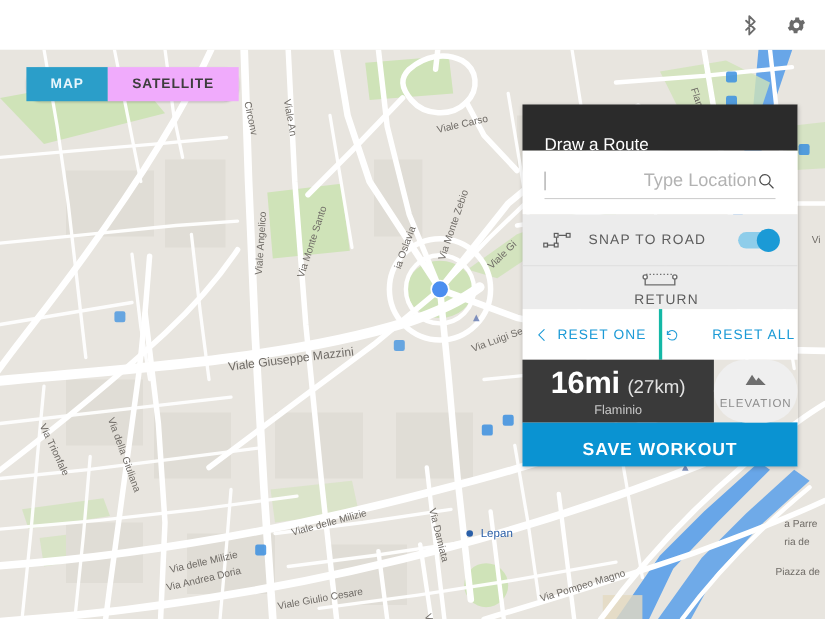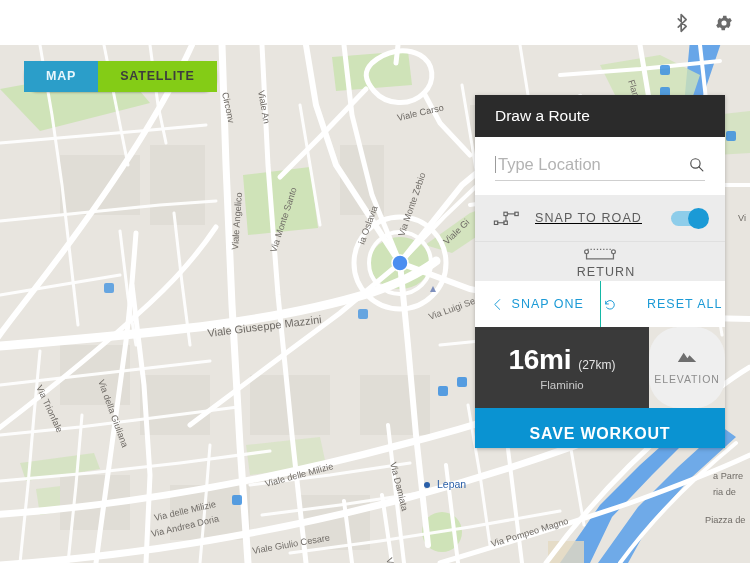--- a/index.html
+++ b/index.html
@@ -33,52 +33,52 @@
   .maptype {
     position: absolute; left: 24px; top: 16px; display: flex;
     box-shadow: 0 1px 2px rgba(0,0,0,.22); z-index: 20;
     font-size: 12.5px; letter-spacing: .8px; font-weight: bold; border-radius: 14px;
   }
   .maptype .tab {
     padding: 0 22px; height: 31px; line-height: 31px;
     display: block; text-align: center;
   }
   .maptype .tab.active { background: #2b9ec9; color: #e8f6fc; }
-  .maptype .tab.inactive { background: #84cc16; color: #3d3d3d; }
+  .maptype .tab.inactive { background: #f0abfc; color: #3d3d3d; }
 
   
   .panel {
     position: absolute; left: 475px; top: 95px; width: 250px;
     z-index: 30; box-shadow: 0 1px 4px rgba(0,0,0,.25);
   }
   .panel-header {
     background: #2b2b2b; color: #ffffff; height: 42px; line-height: 42px;
-    padding: 0 20px; font-size: 15.5px; box-sizing: border-box;
+    padding: 16px 20px; font-size: 15.5px; box-sizing: border-box;
   }
   .panel-search {
     background: #ffffff; padding: 18px 20px 14px 20px; box-sizing: border-box;
   }
   .search-row {
     position: relative; border-bottom: 1px solid #cfcfcf; padding-bottom: 6px;
     display: flex; align-items: center;
   }
   .caret {
     width: 1px; height: 17px; background: #9b9b9b; margin-right: 2px; flex: none;
   }
   .search-input {
     border: 0; outline: 0; background: transparent; flex: 1 1 auto;
     font-family: "Liberation Sans", sans-serif; font-size: 16.5px;
-    color: #8b5cf6; padding: 0; min-width: 0;
+    color: #8b5cf6; padding: 0; min-width: 0; text-align: right;
   }
   .search-input::placeholder { color: #b3b3b3; }
   .search-icon { width: 17px; height: 17px; flex: none; stroke: #4c4c4c; fill: none; stroke-width: 1.6; }
 
   .panel-snap {
     background: #ececec; height: 46px; display: flex; align-items: center;
-    padding: 0 18px; box-sizing: border-box; text-decoration: underline;
+    padding: 0 18px; box-sizing: border-box;
   }
   .snap-icon { width: 30px; height: 20px; flex: none; }
   .row-label {
     font-size: 12.5px; letter-spacing: 1.1px; color: #5d5d5d; margin-left: 12px;
     flex: 1 1 auto;
   }
   .toggle {
     width: 36px; height: 15px; border-radius: 8px; background: #8ecdea;
     position: relative; flex: none;
   }
@@ -98,32 +98,32 @@
     font-size: 12.5px; letter-spacing: 1.1px; color: #5d5d5d; margin-left: 12px;
   }
 
   .panel-actions {
     background: #ffffff; height: 46px; display: flex; align-items: stretch;
   }
   .action {
     flex: 1 1 50%; display: flex; align-items: center; justify-content: center;
     color: #1b9ad6; font-size: 12.5px; letter-spacing: 1px;
   }
-  .action + .action { border-left: 1px solid #14b8a6; gap: 23px; }
+  .action + .action { border-left: 3px solid #14b8a6; gap: 23px; }
   .action svg { width: 13px; height: 13px; margin-right: 8px; flex: none;
     stroke: #1b9ad6; fill: none; stroke-width: 1.8; }
 
-  .panel-stats { display: flex; height: 81px; text-align: center; }
+  .panel-stats { display: flex; height: 57px; text-align: center; }
   .stat-distance {
     flex: 1 1 auto; background: #3a3a3a; color: #ffffff;
     display: flex; flex-direction: column; align-items: center; justify-content: center;
   }
   .dist-line { display: flex; align-items: baseline; }
   .dist-main { font-size: 28px; font-weight: bold; letter-spacing: -.3px; }
-  .dist-alt { font-size: 12px; margin-left: 7px; color: #e3e3e3; }
+  .dist-alt { font-size: 17px; margin-left: 7px; color: #e3e3e3; }
   .dist-sub { font-size: 11.5px; color: #c9c9c9; margin-top: 3px; }
   .stat-elev {
     width: 76px; flex: none; background: #efefef;
     display: flex; flex-direction: column; align-items: center; justify-content: center; border-radius: 30px;
   }
   .elev-icon { width: 20px; height: 13px; fill: #6e6e6e; }
   .elev-label { font-size: 10.5px; letter-spacing: .9px; color: #8d8d8d; margin-top: 10px; }
 
   .panel-save {
     background: #0a93d2; color: #ffffff; height: 40px; line-height: 52px;
@@ -380,21 +380,21 @@
         </g>
       </svg>
       <span class="return-label">RETURN</span>
     </div>
 
     <div class="panel-actions">
       <div class="action">
         <svg viewBox="0 0 24 24">
           <polyline points="16,3 7,12 16,21" stroke-linecap="round" stroke-linejoin="round"></polyline>
         </svg>
-        <span>SNAP ONE</span>
+        <span>RESET ONE</span>
       </div>
       <div class="action">
         <svg viewBox="0 0 24 24">
           <path d="M5 6 L5 11 L10 11" stroke-linecap="round" stroke-linejoin="round"></path>
           <path d="M5 11 A8 8 0 1 1 6.5 17.5" stroke-linecap="round"></path>
         </svg>
         <span>RESET ALL</span>
       </div>
     </div>
 

